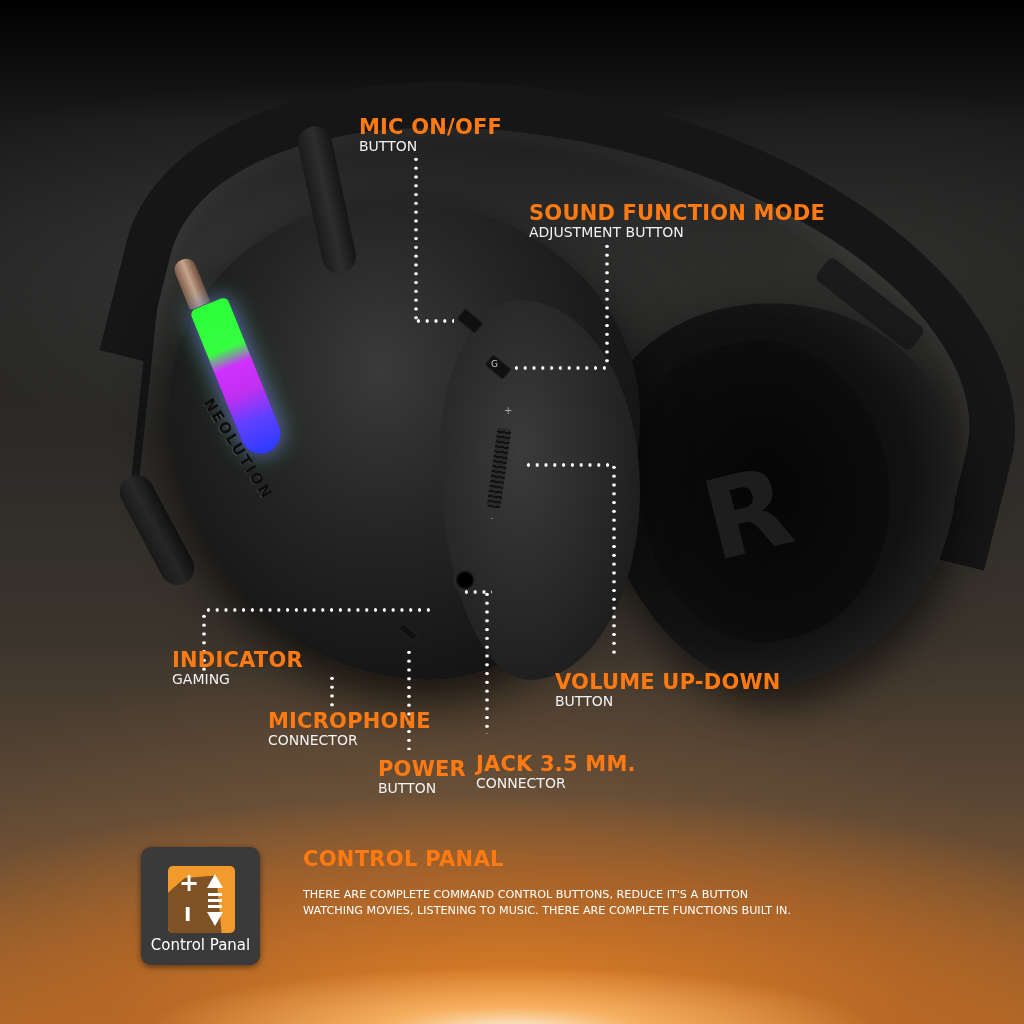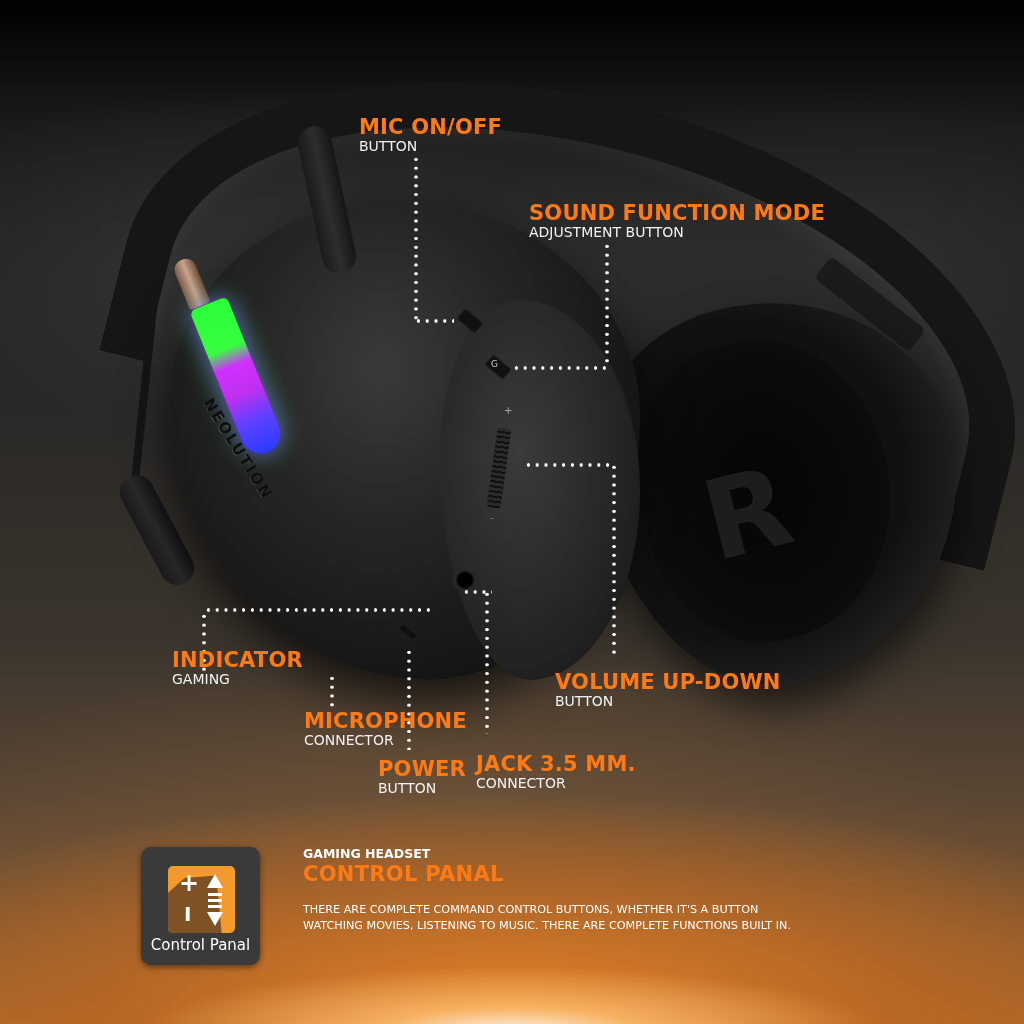--- a/index.html
+++ b/index.html
@@ -182,21 +182,21 @@
     <span class="s">ADJUSTMENT BUTTON</span>
   </div>
   <div class="callout" style="left:522px;top:672px;margin-left:33px;">
     <span class="t">VOLUME UP-DOWN</span>
     <span class="s">BUTTON</span>
   </div>
   <div class="callout" style="left:172px;top:650px;">
     <span class="t">INDICATOR</span>
     <span class="s">GAMING</span>
   </div>
-  <div class="callout" style="left:268px;top:711px;margin-left:36px;">
+  <div class="callout" style="left:268px;top:711px;">
     <span class="t">MICROPHONE</span>
     <span class="s">CONNECTOR</span>
   </div>
   <div class="callout" style="left:378px;top:759px;">
     <span class="t">POWER</span>
     <span class="s">BUTTON</span>
   </div>
   <div class="callout" style="left:476px;top:754px;">
     <span class="t">JACK 3.5 MM.</span>
     <span class="s">CONNECTOR</span>
@@ -212,21 +212,20 @@
         <rect x="2" y="19" width="14" height="3" fill="#fff"></rect>
         <rect x="2" y="25" width="14" height="3" fill="#fff"></rect>
         <rect x="2" y="31" width="14" height="3" fill="#fff"></rect>
         <polygon points="1,38 17,38 9,52" fill="#fff"></polygon>
       </svg>
     </div>
     <div class="lbl">Control Panal</div>
   </div>
 
   <div class="panel-text">
-    <span class="kicker">GAMING HEADSET</span>
     <span class="title">CONTROL PANAL</span>
     <div class="body">
-      <span>THERE ARE COMPLETE COMMAND CONTROL BUTTONS, WHETHER IT'S A BUTTON</span>
+      <span>THERE ARE COMPLETE COMMAND CONTROL BUTTONS, REDUCE IT'S A BUTTON</span>
       <span>WATCHING MOVIES, LISTENING TO MUSIC. THERE ARE COMPLETE FUNCTIONS BUILT IN.</span>
     </div>
   </div>
 
 </div>
 
 </body></html>

